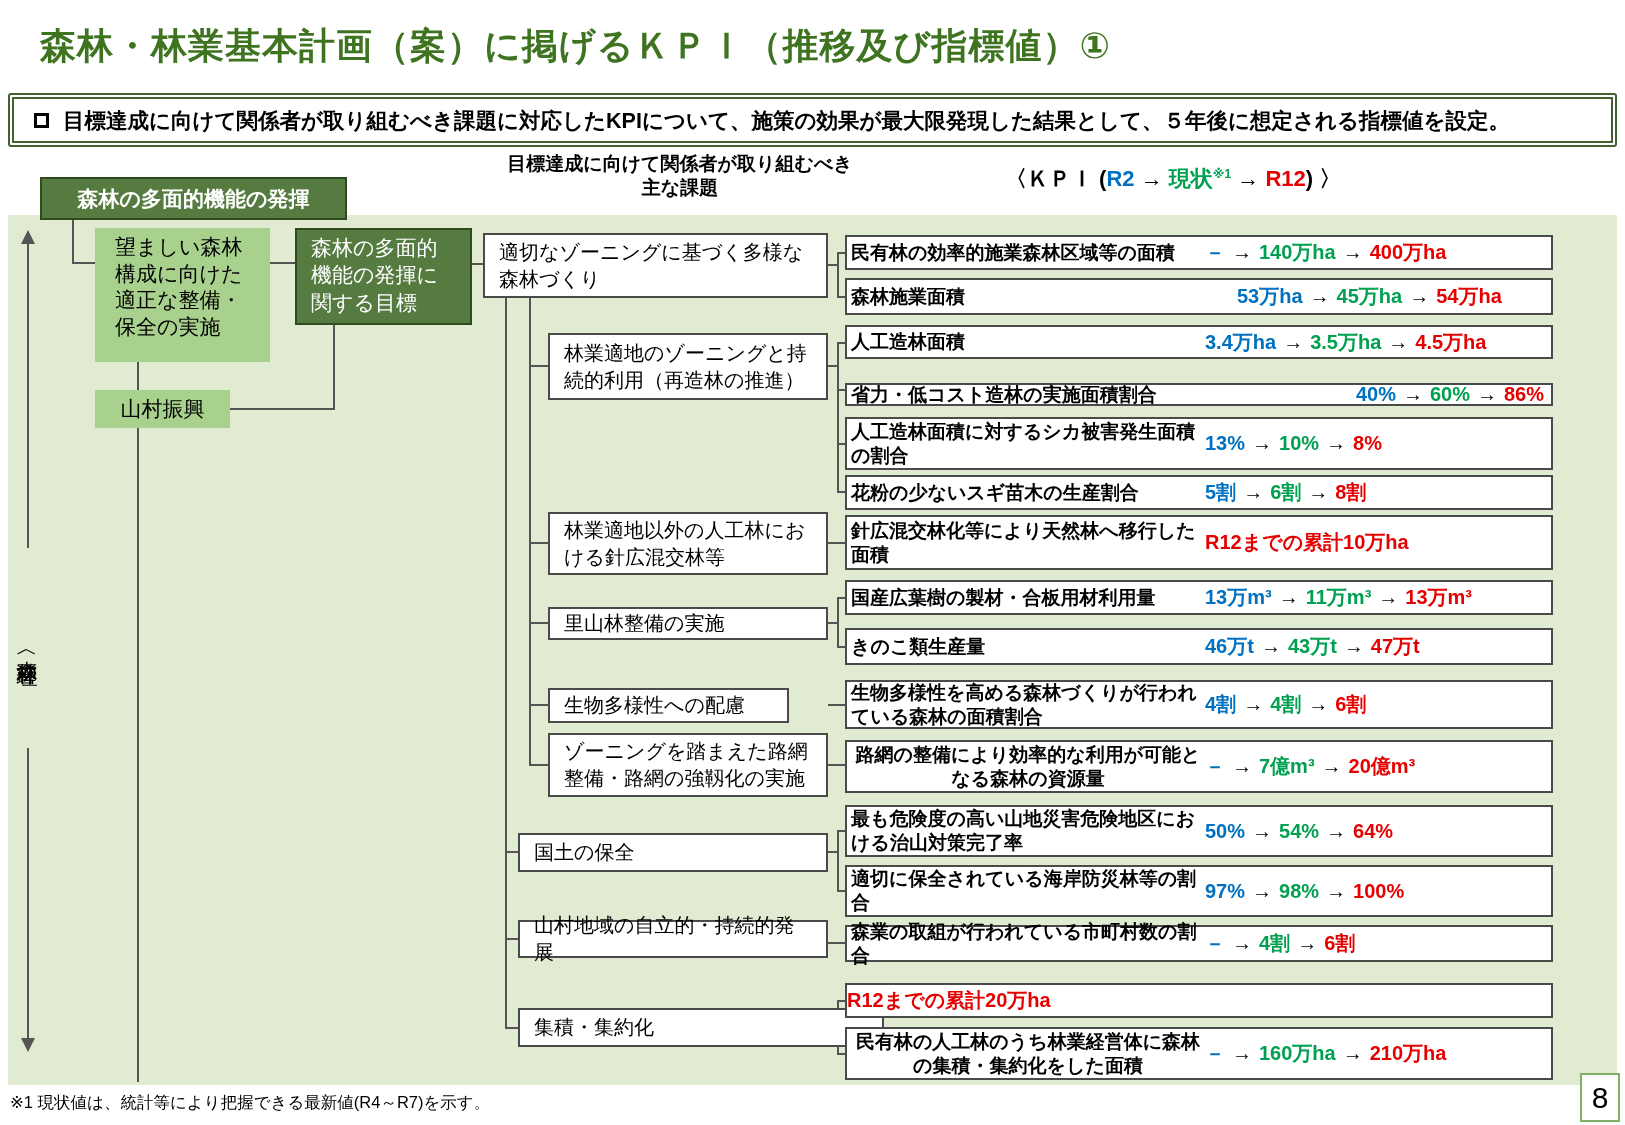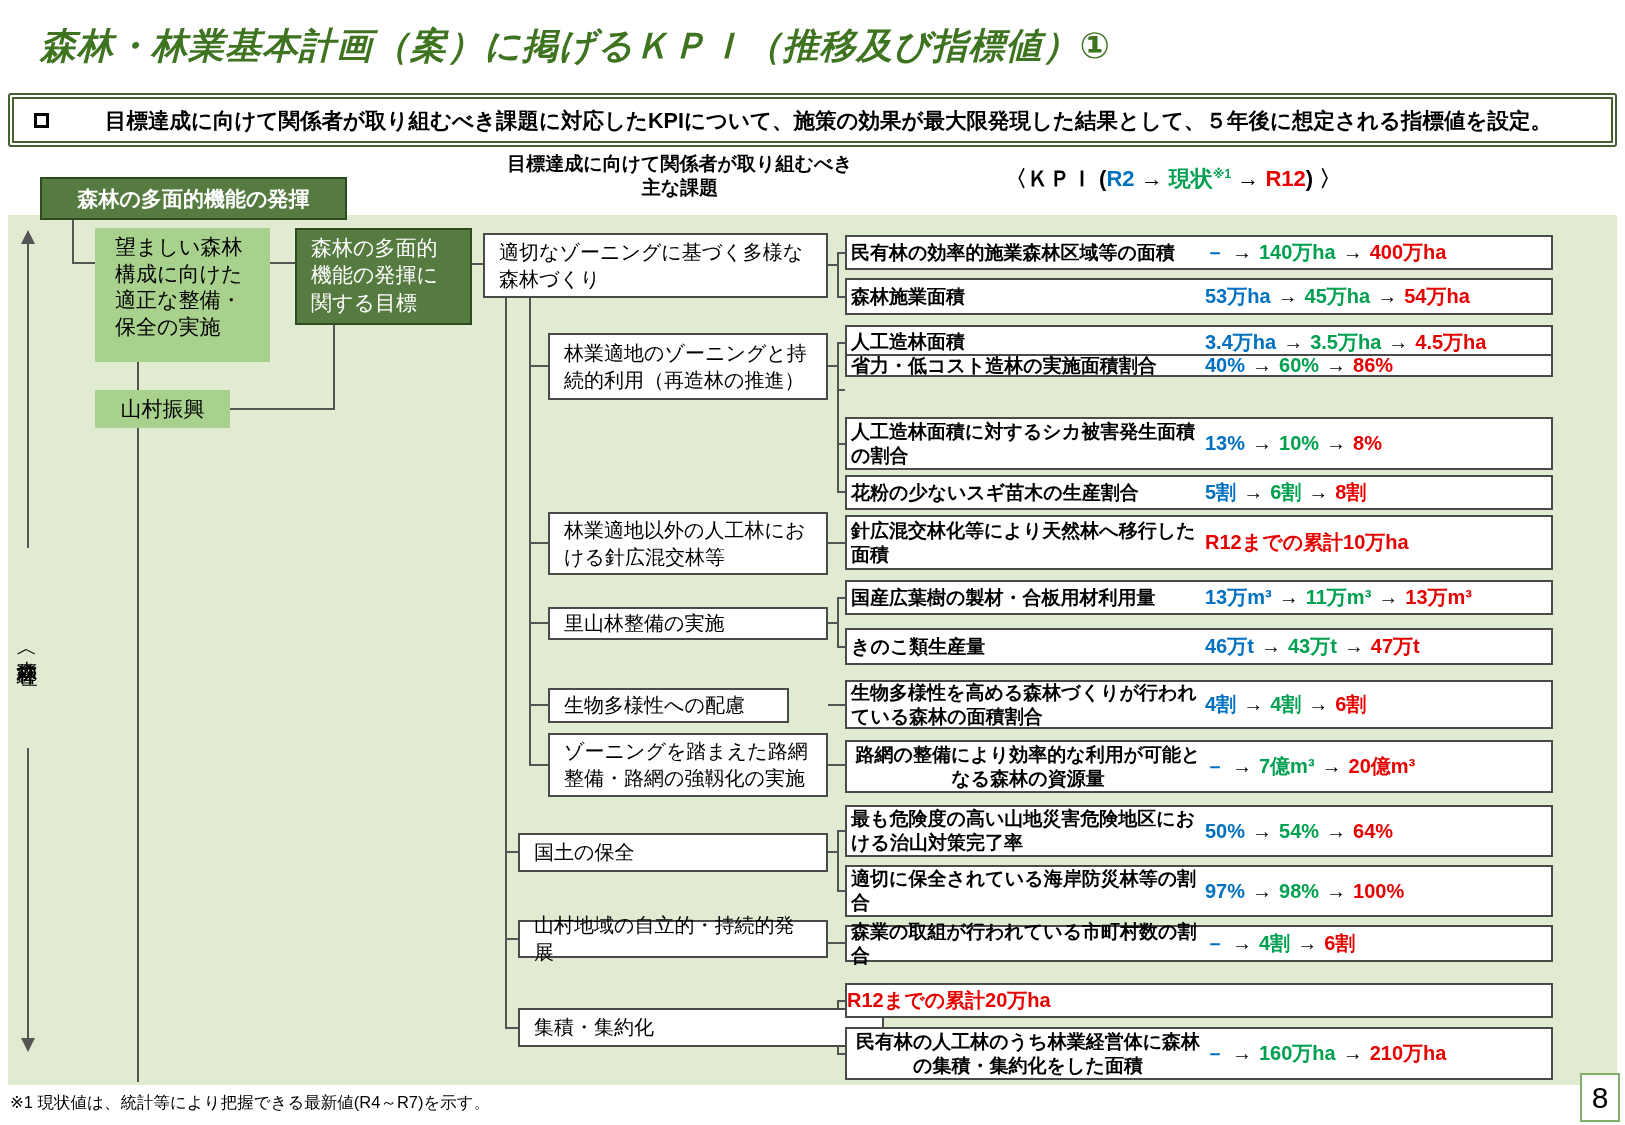--- a/index.html
+++ b/index.html
@@ -6,26 +6,26 @@
     --blue:#0070C0; --green:#00A050; --red:#E60000;
     --dkgreen:#567B40; --dkgreen-border:#2F4A1F;
     --ltgreen:#A9D18E; --panel:#E0EBD2; --title:#3E7320;
     --line:#4a4a4a;
   }
   *{margin:0;padding:0;box-sizing:border-box;}
   html,body{width:1625px;height:1125px;}
   body{font-family:"Liberation Sans","DejaVu Sans",sans-serif;background:#fff;position:relative;overflow:hidden;}
   .abs{position:absolute;}
   
-  .title{left:40px;top:22px;font-size:36px;font-weight:bold;color:var(--title);letter-spacing:1px;font-style:italic;}
+  .title{left:40px;top:22px;font-size:36px;font-weight:bold;color:var(--title);letter-spacing:1px;}
   
   .lead-box{left:8px;top:93px;width:1609px;height:54px;border:6px double #44602F;border-radius:3px;
     display:flex;align-items:center;padding:0 14px;background:#fff;}
   .chk{display:inline-block;width:15px;height:15px;border:3px solid #000;margin:0 14px 0 6px;flex:0 0 auto;}
-  .lead-text{font-size:21.5px;font-weight:bold;color:#000;white-space:nowrap;margin-left:42px;}
+  .lead-text{font-size:21.5px;font-weight:bold;color:#000;white-space:nowrap;}
   
   .tasks-header{left:455px;top:152px;width:450px;text-align:center;font-size:19px;font-weight:bold;line-height:1.25;color:#000;}
   .kpi-header{left:1005px;top:164px;font-size:22px;font-weight:bold;color:#000;white-space:nowrap;}
   .kpi-header sup{font-size:12px;}
   
   .panel{left:8px;top:215px;width:1609px;height:870px;background:var(--panel);}
   
   .box-dark{background:var(--dkgreen);color:#fff;border:2px solid var(--dkgreen-border);}
   .box-light{background:var(--ltgreen);color:#000;}
   .wbox{background:#fff;border:2px solid var(--line);}
@@ -160,29 +160,29 @@
 <div class="abs flexc wbox task-box" style="left: 518px; top: 920px; width: 310px; height: 38px;">
     <span>山村地域の自立的・持続的発展</span>
   </div>
 <div class="abs flexc wbox task-box" style="left: 518px; top: 1008px; width: 366px; height: 39px;">
     <span>集積・集約化</span>
   </div>
 <div class="abs wbox kpi-row" style="top: 235px; height: 35px;">
     <div class="kpi-label">民有林の効率的施業森林区域等の面積</div>
     <div class="kpi-values"><span class="c-blue">－</span><span class="c-black">→</span><span class="c-green">140万ha</span><span class="c-black">→</span><span class="c-red">400万ha</span></div>
   </div>
-<div class="abs wbox kpi-row" style="top: 278px; height: 37px;">
+<div class="abs wbox kpi-row" style="top: 278px; height: 37px; gap: 32px;">
     <div class="kpi-label">森林施業面積</div>
     <div class="kpi-values"><span class="c-blue">53万ha</span><span class="c-black">→</span><span class="c-green">45万ha</span><span class="c-black">→</span><span class="c-red">54万ha</span></div>
   </div>
 <div class="abs wbox kpi-row" style="top: 325px; height: 34px;">
     <div class="kpi-label">人工造林面積</div>
     <div class="kpi-values"><span class="c-blue">3.4万ha</span><span class="c-black">→</span><span class="c-green">3.5万ha</span><span class="c-black">→</span><span class="c-red">4.5万ha</span></div>
   </div>
-<div class="abs wbox kpi-row" style="top: 354px; height: 23px;">
+<div class="abs wbox kpi-row" style="top: 383px; height: 23px; justify-content: space-between;">
     <div class="kpi-label">省力・低コスト造林の実施面積割合</div>
     <div class="kpi-values"><span class="c-blue">40%</span><span class="c-black">→</span><span class="c-green">60%</span><span class="c-black">→</span><span class="c-red">86%</span></div>
   </div>
 <div class="abs wbox kpi-row" style="top: 417px; height: 53px;">
     <div class="kpi-label">人工造林面積に対するシカ被害発生面積の割合</div>
     <div class="kpi-values"><span class="c-blue">13%</span><span class="c-black">→</span><span class="c-green">10%</span><span class="c-black">→</span><span class="c-red">8%</span></div>
   </div>
 <div class="abs wbox kpi-row" style="top: 475px; height: 35px;">
     <div class="kpi-label">花粉の少ないスギ苗木の生産割合</div>
     <div class="kpi-values"><span class="c-blue">5割</span><span class="c-black">→</span><span class="c-green">6割</span><span class="c-black">→</span><span class="c-red">8割</span></div>

